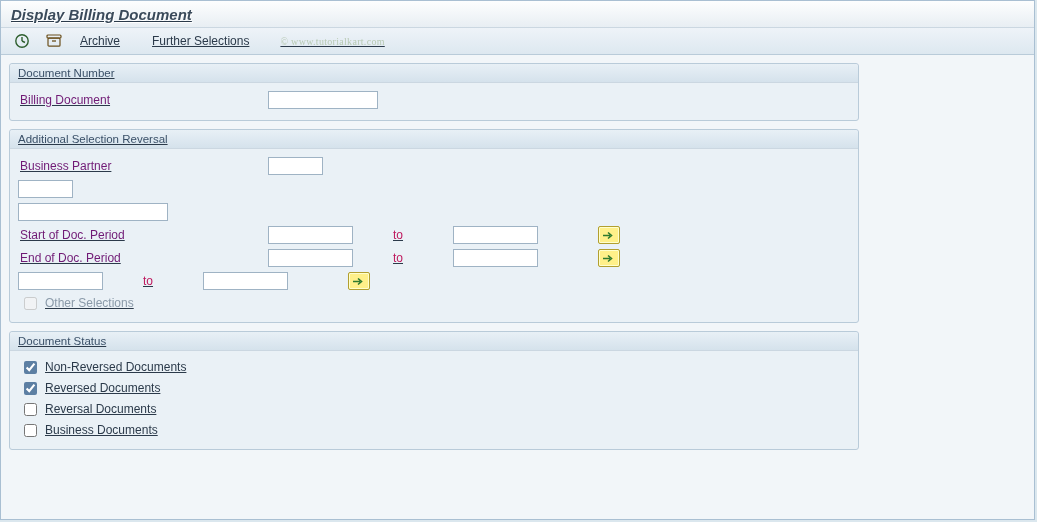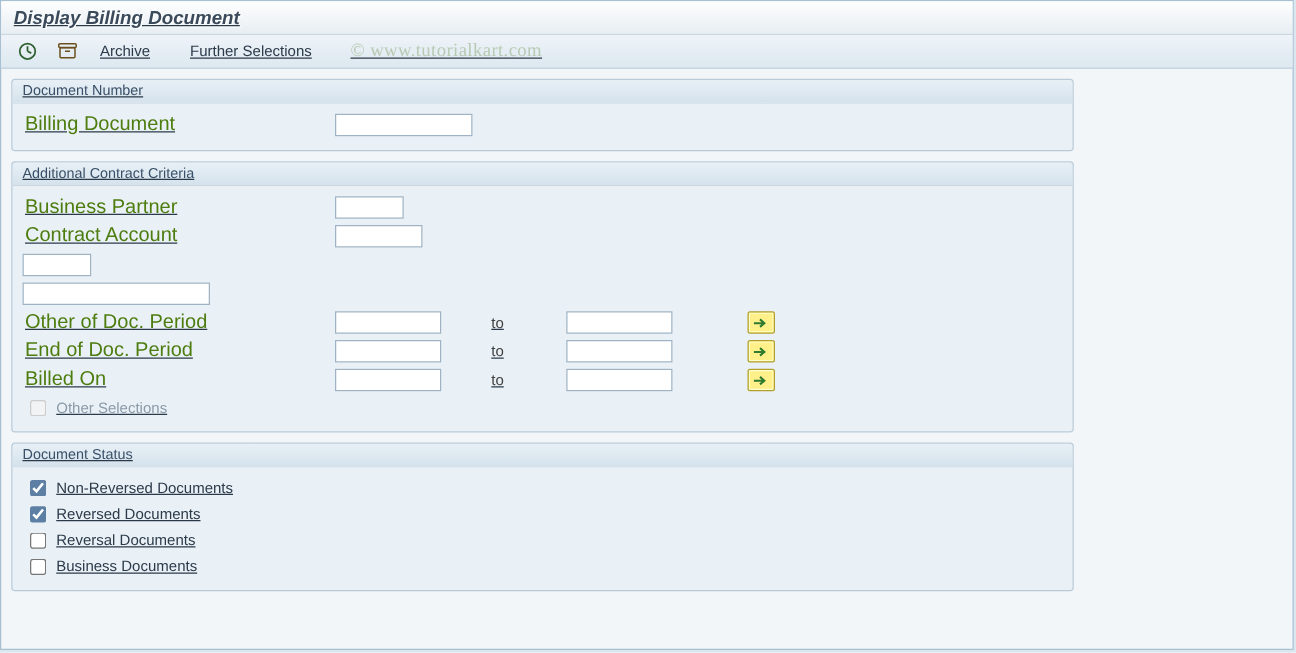--- a/index.html
+++ b/index.html
@@ -44,21 +44,21 @@
   }
   .tool-btn {
     display: flex;
     gap: 18px;
     padding: 2px 5px;
     color: #2b3a4a;
     cursor: pointer;
     border-radius: 2px;
   }
   .watermark {
-    font-size: 15px;
+    font-size: 10px;
     color: #b8cab4;
     margin-left: 20px;
     letter-spacing: 0.3px;
     font-family: Georgia, serif;
   }
   .content {
     padding: 8px;
     display: flex;
     flex-direction: column;
     gap: 8px;
@@ -83,36 +83,36 @@
     padding: 5px 8px 8px 8px;
   }
   .row {
     display: flex;
     align-items: center;
     height: 22px;
     margin: 1px 0;
   }
   .row label.field-label {
     width: 250px;
-    color: #4d7c0f;
-    font-size: 16px;
+    color: #701a75;
+    font-size: 12px;
     padding-left: 2px;
   }
   .row input.text {
     height: 18px;
     border: 1px solid #9fb3c4;
     background: #fff;
     padding: 1px 3px;
     font-size: 12px;
   }
   .row .to-label {
     width: 60px;
     margin-left: 40px;
     text-align: left;
-    color: #404040;
+    color: #be185d;
   }
   .multi-btn {
     width: 22px; height: 18px;
     margin-left: 60px;
     display: inline-flex;
     align-items: center;
     justify-content: center;
     background:  #fff089;
     border: 1px solid #b29f2f;
     border-radius: 2px;
@@ -171,40 +171,36 @@
       <div class="group-title">Document Number</div>
       <div class="group-body">
         <div class="row">
           <label class="field-label">Billing Document</label>
           <input class="text" style="width: 110px;" value="">
         </div>
       </div>
     </div>
 
     <div class="group">
-      <div class="group-title">Additional Contract Criteria</div>
+      <div class="group-title">Additional Selection Reversal</div>
       <div class="group-body">
 
         <div class="row">
           <label class="field-label">Business Partner</label>
           <input class="text" style="width: 55px;" value="">
         </div>
         <div class="row">
-          <label class="field-label">Contract Account</label>
-          <input class="text" style="width: 70px;" value="">
-        </div>
-        <div class="row">
           <input class="text" style="width: 55px;" value="">
         </div>
         <div class="row">
           <input class="text" style="width: 150px;" value="">
         </div>
 
         <div class="row">
-          <label class="field-label">Other of Doc. Period</label>
+          <label class="field-label">Start of Doc. Period</label>
           <input class="text" style="width: 85px;" value="">
           <span class="to-label">to</span>
           <input class="text" style="width: 85px;" value="">
           <span class="multi-btn">
             <svg width="12" height="9" viewBox="0 0 12 9">
               <path d="M0 4.5 L7 4.5 M5 1.5 L8.5 4.5 L5 7.5" stroke="#2e7a2e" stroke-width="1.6" fill="none"></path>
             </svg>
           </span>
         </div>
         <div class="row">
@@ -212,21 +208,20 @@
           <input class="text" style="width: 85px;" value="">
           <span class="to-label">to</span>
           <input class="text" style="width: 85px;" value="">
           <span class="multi-btn">
             <svg width="12" height="9" viewBox="0 0 12 9">
               <path d="M0 4.5 L7 4.5 M5 1.5 L8.5 4.5 L5 7.5" stroke="#2e7a2e" stroke-width="1.6" fill="none"></path>
             </svg>
           </span>
         </div>
         <div class="row">
-          <label class="field-label">Billed On</label>
           <input class="text" style="width: 85px;" value="">
           <span class="to-label">to</span>
           <input class="text" style="width: 85px;" value="">
           <span class="multi-btn">
             <svg width="12" height="9" viewBox="0 0 12 9">
               <path d="M0 4.5 L7 4.5 M5 1.5 L8.5 4.5 L5 7.5" stroke="#2e7a2e" stroke-width="1.6" fill="none"></path>
             </svg>
           </span>
         </div>
 

